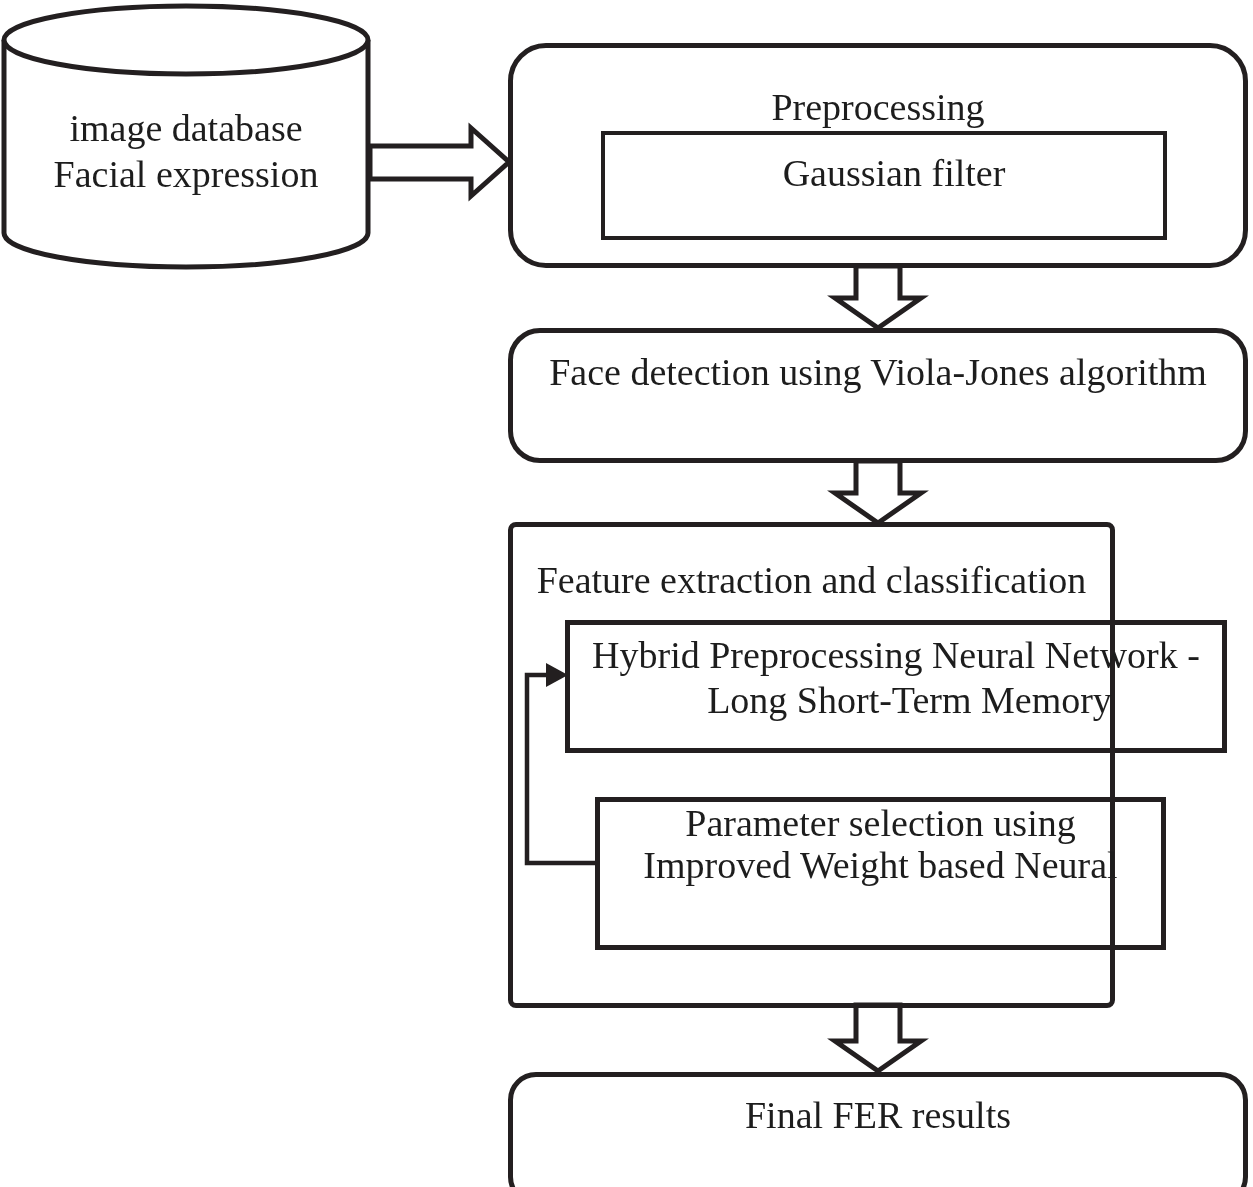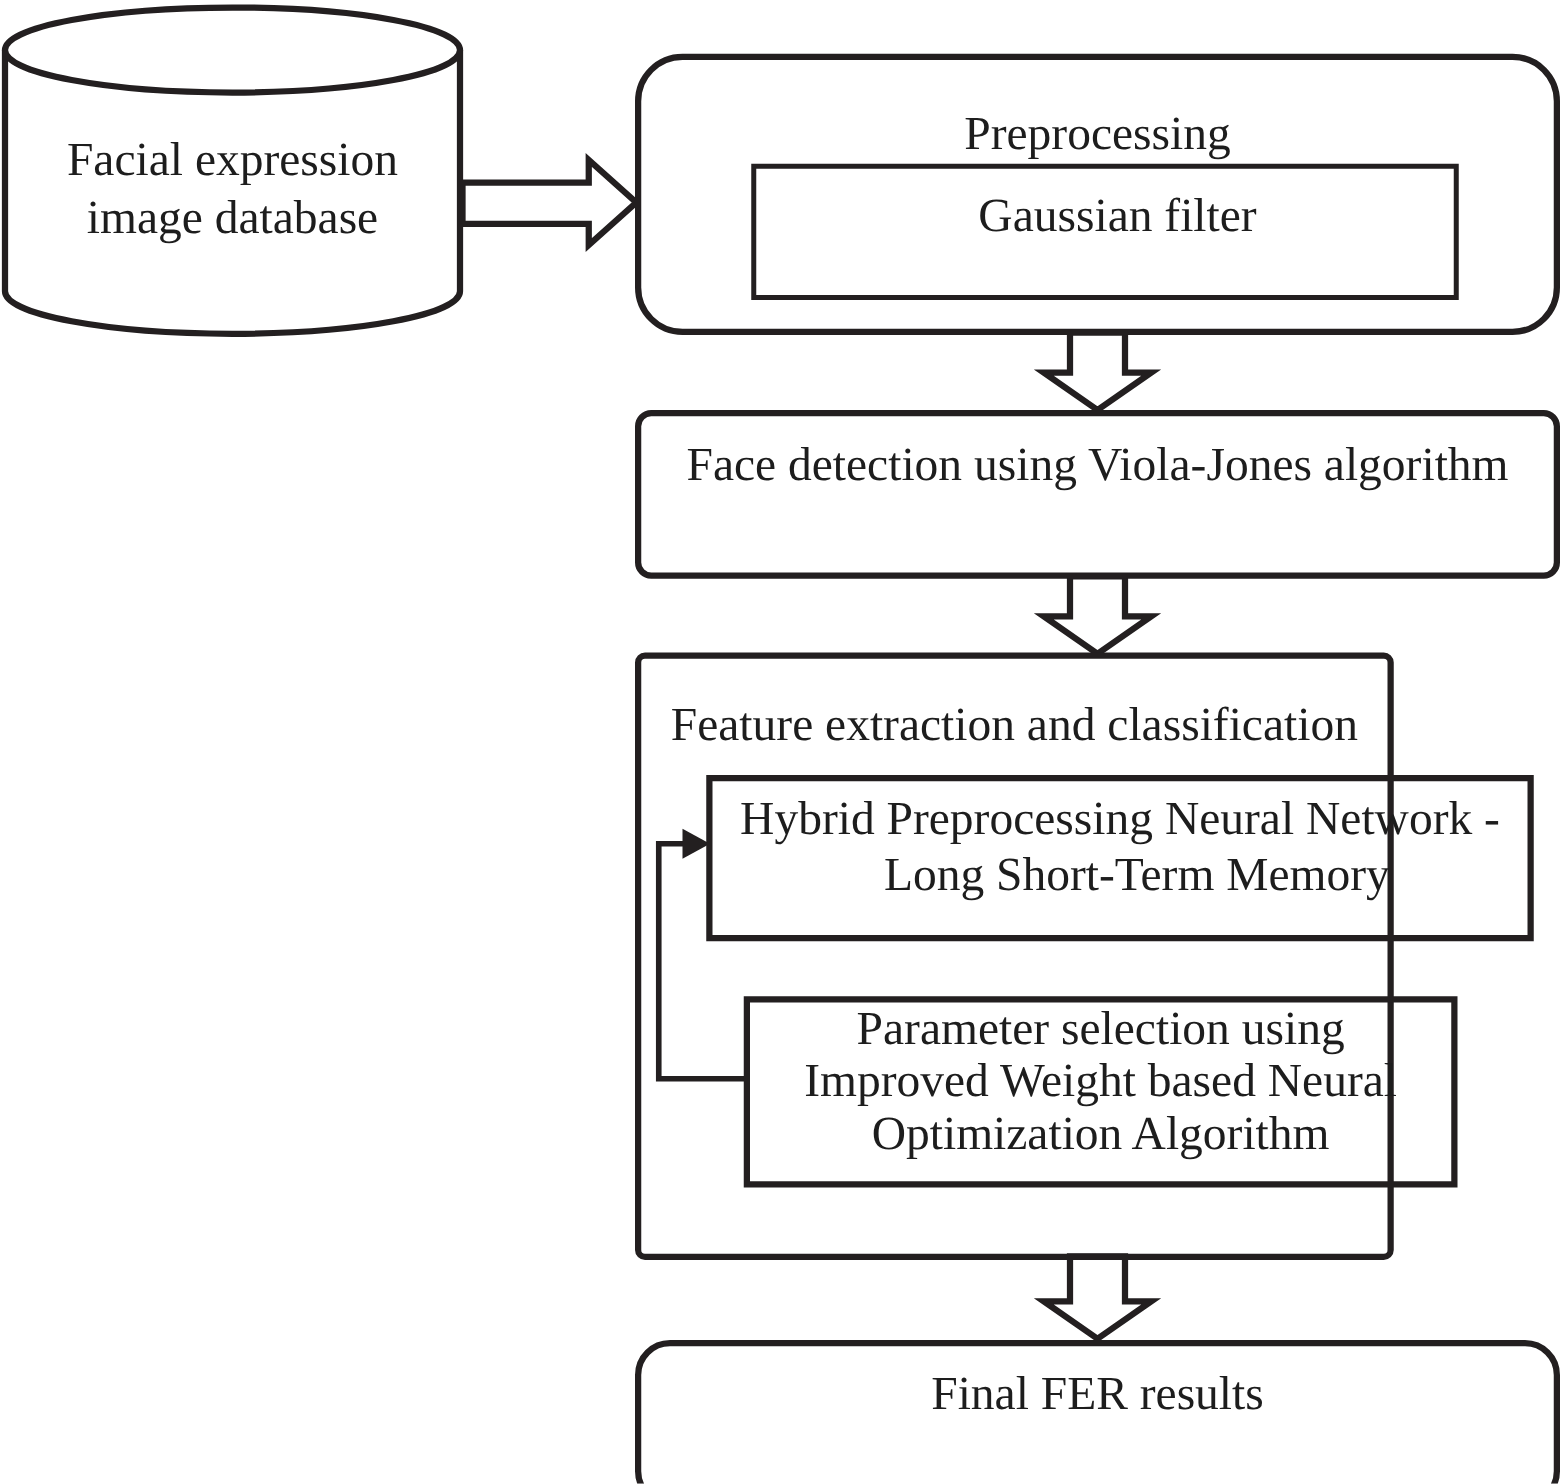--- a/index.html
+++ b/index.html
@@ -58,45 +58,44 @@
       <polygon points="856,461 900,461 900,493 921,493 878,523 835,493 856,493"></polygon>
       <polygon points="856,1005 900,1005 900,1041 921,1041 878,1071 835,1041 856,1041"></polygon>
     </g>
     <g>
       <path d="M597 863 L527 863 L527 675 L549 675" fill="none" stroke="#231f20" stroke-width="4.5"></path>
       <polygon points="546,663 568,675 546,687" fill="#231f20"></polygon>
     </g>
   </svg>
 
   <div class="label" style="left:0px; top:105px; width:372px;">
+    <div>image database</div>
     <div>Facial expression</div>
-    <div>image database</div>
   </div>
 
   <div class="box" style="left:508px; top:43px; width:740px; height:225px; border-radius:38px;">
     <div class="t" style="padding-top:37px;">Preprocessing</div>
     <div class="box inner" style="left:88px; top:83px; width:566px; height:109px;padding-left:20px;">
       <div class="t" style="padding-top:16px;">Gaussian filter</div>
     </div>
   </div>
 
-  <div class="box" style="left:508px; top:328px; width:740px; height:135px; border-radius:13px;">
+  <div class="box" style="left:508px; top:328px; width:740px; height:135px; border-radius:32px;">
     <div class="t" style="padding-top:17px;">Face detection using Viola-Jones algorithm</div>
   </div>
 
   <div class="box" style="left:508px; top:522px; width:607px; height:486px; border-radius:8px;">
     <div class="t" style="padding-top:31px;">Feature extraction and classification</div>
     <div class="box inner" style="left:52px; top:93px; width:662px; height:133px; border-width:5px;">
       <div class="t" style="padding-top:8px; line-height:45px;">Hybrid Preprocessing Neural Network -</div>
       <div class="t" style="line-height:45px;margin-left:27px;">Long Short-Term Memory</div>
     </div>
     <div class="box inner" style="left:82px; top:270px; width:571px; height:153px; border-width:5px;">
       <div class="t" style="line-height:42px;">Parameter selection using</div>
       <div class="t" style="line-height:42px;">Improved Weight based Neural</div>
-      <div class="t" style="line-height:42px;">Optimization Algorithm</div>
     </div>
   </div>
 
   <div class="box" style="left:508px; top:1072px; width:740px; height:133px; border-radius:28px;">
     <div class="t" style="padding-top:16px;">Final FER results</div>
   </div>
 
 </div>
 
 </body></html>

